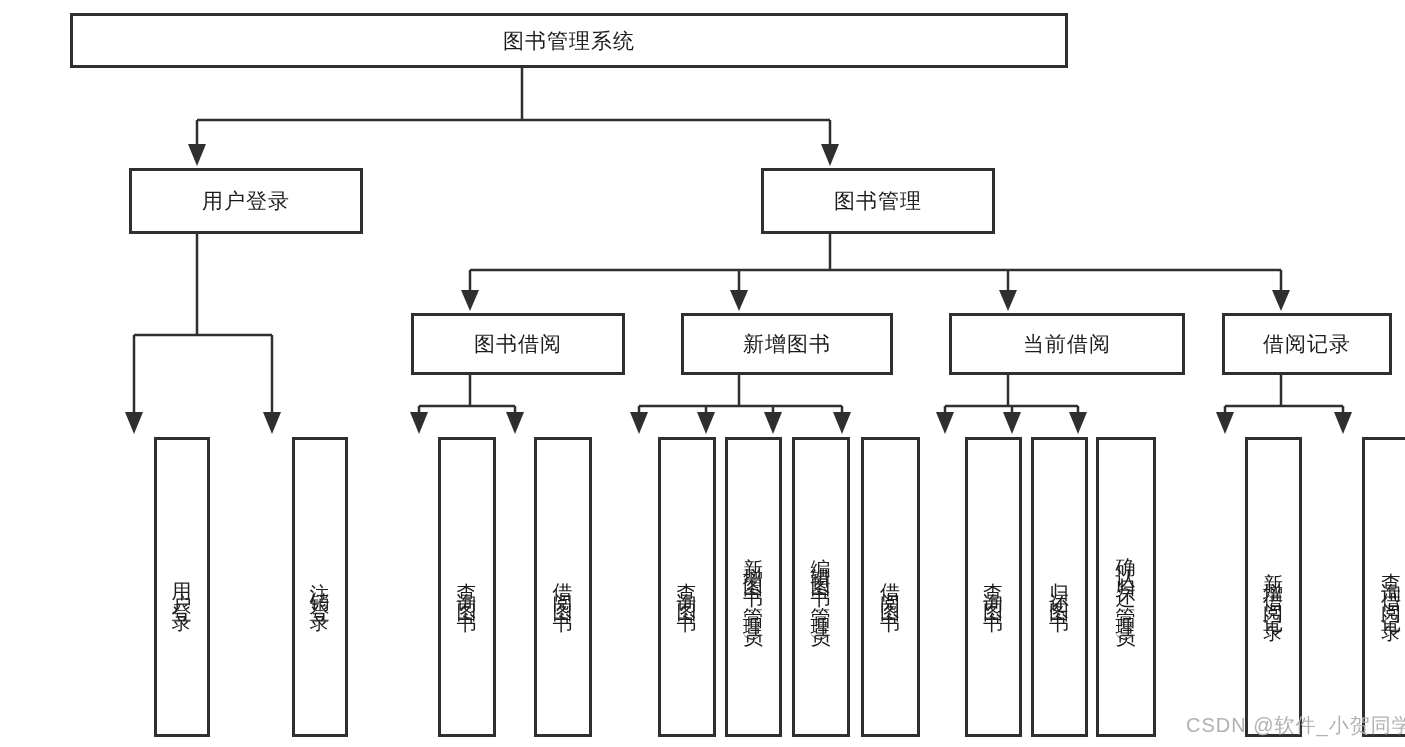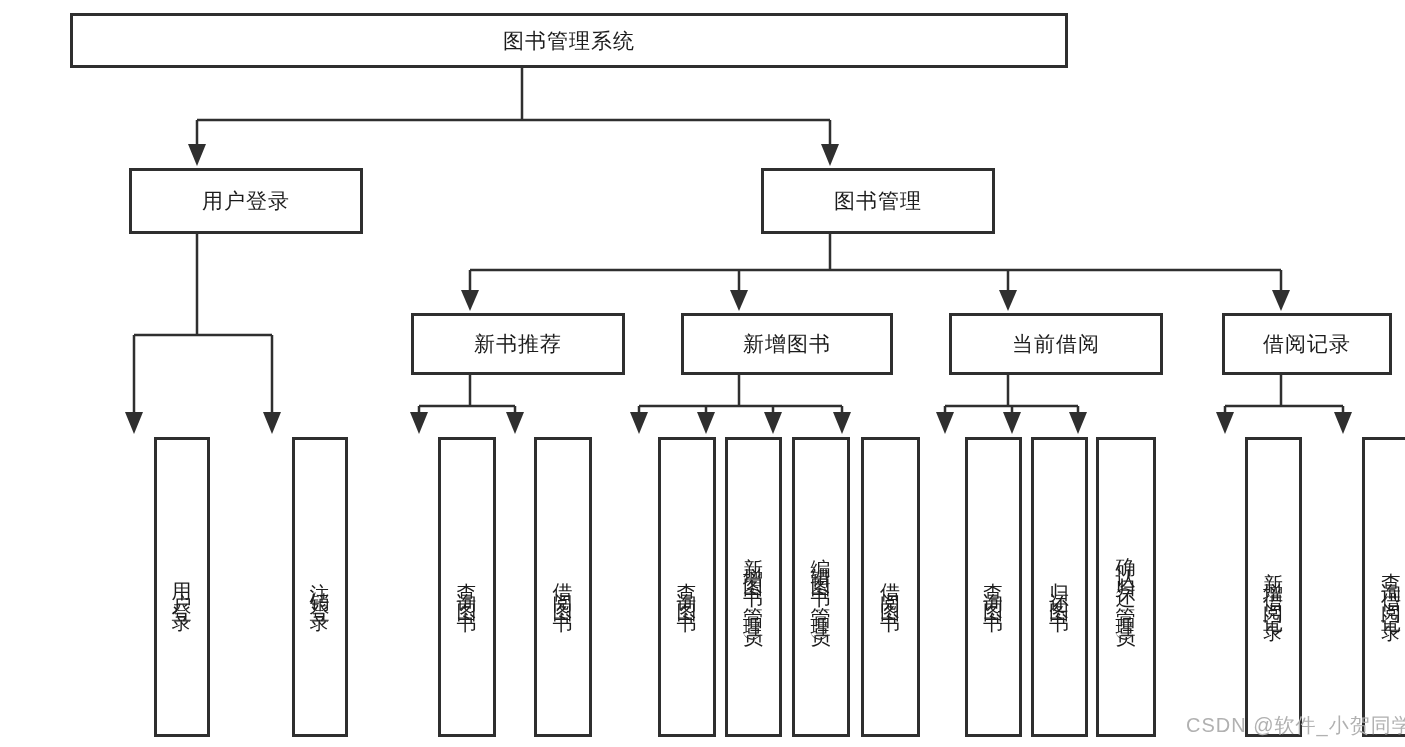--- a/index.html
+++ b/index.html
@@ -96,26 +96,26 @@
   </div>
 
   <div class="box hbox" style="left:81px;top:168px;width:234px;height:66px">
     <span>用户登录</span>
   </div>
   <div class="box hbox" style="left:713px;top:168px;width:234px;height:66px">
     <span>图书管理</span>
   </div>
 
   <div class="box hbox" style="left:363px;top:313px;width:214px;height:62px">
-    <span>新书推荐</span>
+    <span>图书借阅</span>
   </div>
   <div class="box hbox" style="left:633px;top:313px;width:212px;height:62px">
     <span>新增图书</span>
   </div>
-  <div class="box hbox" style="left:901px;top:313px;width:214px;height:62px">
+  <div class="box hbox" style="left:901px;top:313px;width:236px;height:62px">
     <span>当前借阅</span>
   </div>
   <div class="box hbox" style="left:1174px;top:313px;width:170px;height:62px">
     <span>借阅记录</span>
   </div>
 
   <div class="box vbox" style="left:106px;top:437px;width:56px;height:300px">
     <span>用户登录</span>
   </div>
   <div class="box vbox" style="left:244px;top:437px;width:56px;height:300px">

